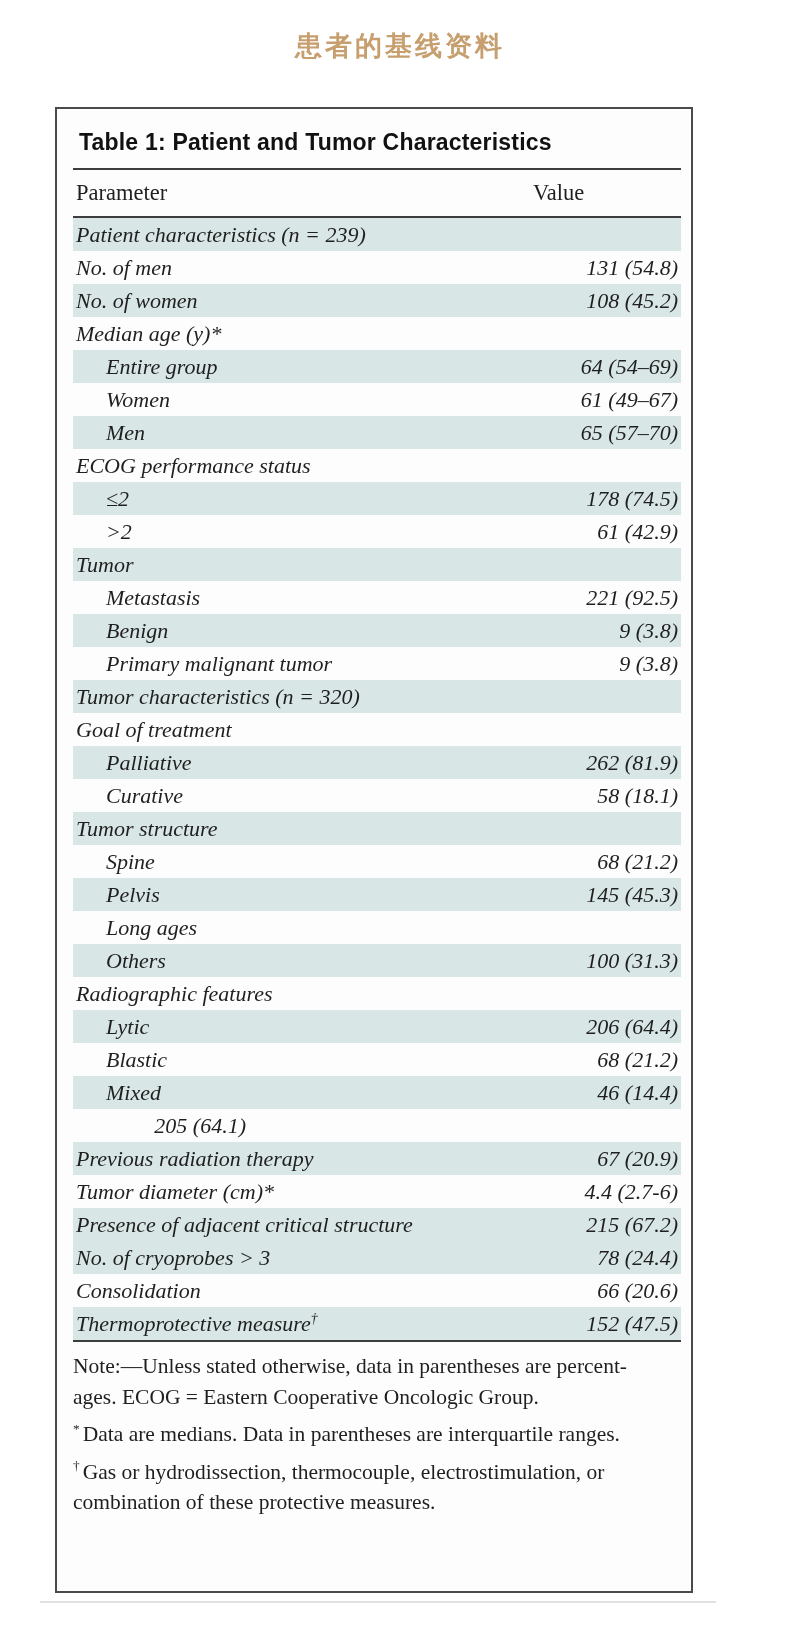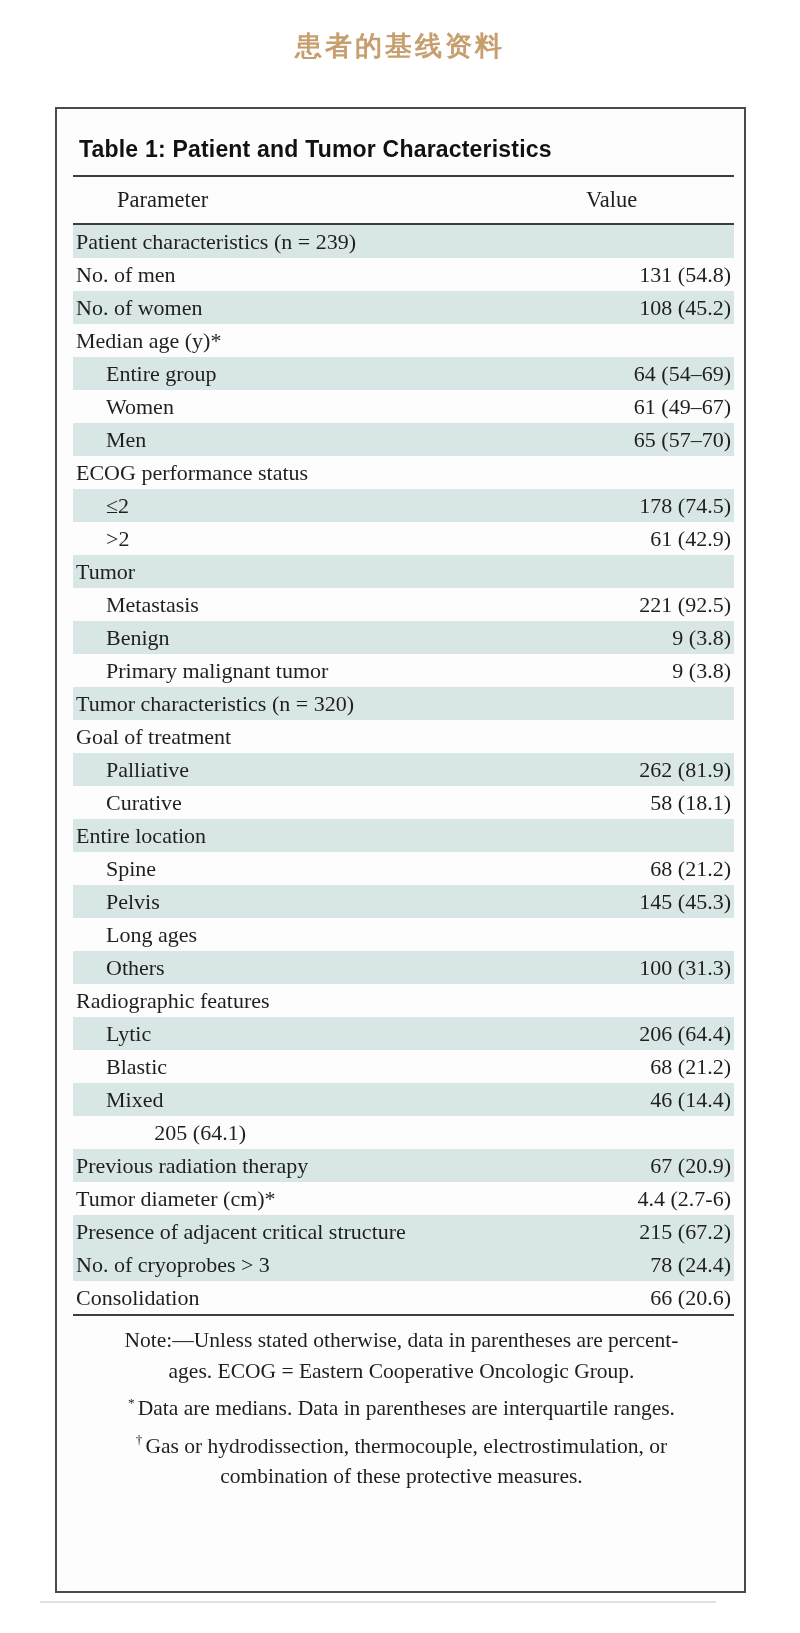--- a/index.html
+++ b/index.html
@@ -22,24 +22,24 @@
     position:absolute;top:28px;left:0;width:100%;
     text-align:center;
     font-family:"Liberation Sans", sans-serif;
     font-weight:bold;
     font-size:27px;
     letter-spacing:3px;
     color:var(--accent-heading);
   }
   .table-box{
     position:absolute;left:55px;top:107px;
-    width:691px;height:1486px;
+    width:638px;height:1486px;
     border:2px solid var(--border);
     background:#fdfdfd;
-    padding-top:23px;
+    padding-top:16px;
     overflow:hidden;
   }
   .tbl-title{
     font-family:"Liberation Sans", sans-serif;
     font-weight:bold;
     font-size:23px;
     line-height:34px;
     margin:0 10px 0 22px;
     letter-spacing:0.2px;
     color:#111;
@@ -50,42 +50,42 @@
     margin:0 10px 0 16px;
   }
   .rule.under-title{margin-top:9px;}
   .cols{
     display:flex;
     margin:0 10px 0 16px;
     line-height:46px;
     font-size:22.5px;
     padding:0 3px;
   }
-  .col-param{flex:1;margin-left:41px;}
+  .col-param{flex:1;}
   .col-value{width:145px;text-align:left;}
   .rows{
     margin:0 10px 0 16px;
   }
   .row{
     display:flex;
     align-items:flex-end;
     line-height:33px;
     font-size:22px;
     padding:0 3px;
+    font-style:italic;
   }
   .row.shaded{background:var(--row-shade);}
   .row .lab{flex:1;}
   .row.indent .lab{padding-left:30px;}
   .row .val{width:170px;text-align:right;white-space:nowrap;}
   .row sup{font-size:62%;line-height:0;}
   .notes{
     margin:9px 14px 0 16px;
     font-size:21.5px;
     line-height:30.5px;
-    text-align:center;
   }
   .note{margin:0 0 7px 0;}
   .note sup.mark{font-size:62%;line-height:0;margin-right:3px;}
   .bottom-shadow{
     position:absolute;
     left:40px;top:1601px;
     width:676px;height:2px;
     background:#e1e1e1;
   }
 </style>
@@ -169,21 +169,21 @@
       </div>
       <div class="row shaded indent">
         <span class="lab">Palliative</span>
         <span class="val">262 (81.9)</span>
       </div>
       <div class="row indent">
         <span class="lab">Curative</span>
         <span class="val">58 (18.1)</span>
       </div>
       <div class="row shaded">
-        <span class="lab">Entire location</span>
+        <span class="lab">Tumor structure</span>
         <span class="val"></span>
       </div>
       <div class="row indent">
         <span class="lab">Spine</span>
         <span class="val">68 (21.2)</span>
       </div>
       <div class="row shaded indent">
         <span class="lab">Pelvis</span>
         <span class="val">145 (45.3)</span>
       </div>
@@ -225,20 +225,24 @@
         <span class="lab">Presence of adjacent critical structure</span>
         <span class="val">215 (67.2)</span>
       </div>
       <div class="row shaded">
         <span class="lab">No. of cryoprobes &gt; 3</span>
         <span class="val">78 (24.4)</span>
       </div>
       <div class="row">
         <span class="lab">Consolidation</span>
         <span class="val">66 (20.6)</span>
+      </div>
+      <div class="row shaded">
+        <span class="lab">Thermoprotective measure<sup>†</sup></span>
+        <span class="val">152 (47.5)</span>
       </div>
     </div>
   <div class="rule"></div>
   <div class="notes">
       <p class="note" style="white-space: pre-line;">Note:—Unless stated otherwise, data in parentheses are percent-
 ages. ECOG = Eastern Cooperative Oncologic Group.</p>
       <p class="note" style="white-space: pre-line;"><sup class="mark">*</sup>Data are medians. Data in parentheses are interquartile ranges.</p>
       <p class="note" style="white-space: pre-line;"><sup class="mark">†</sup>Gas or hydrodissection, thermocouple, electrostimulation, or
 combination of these protective measures.</p>
     </div>

